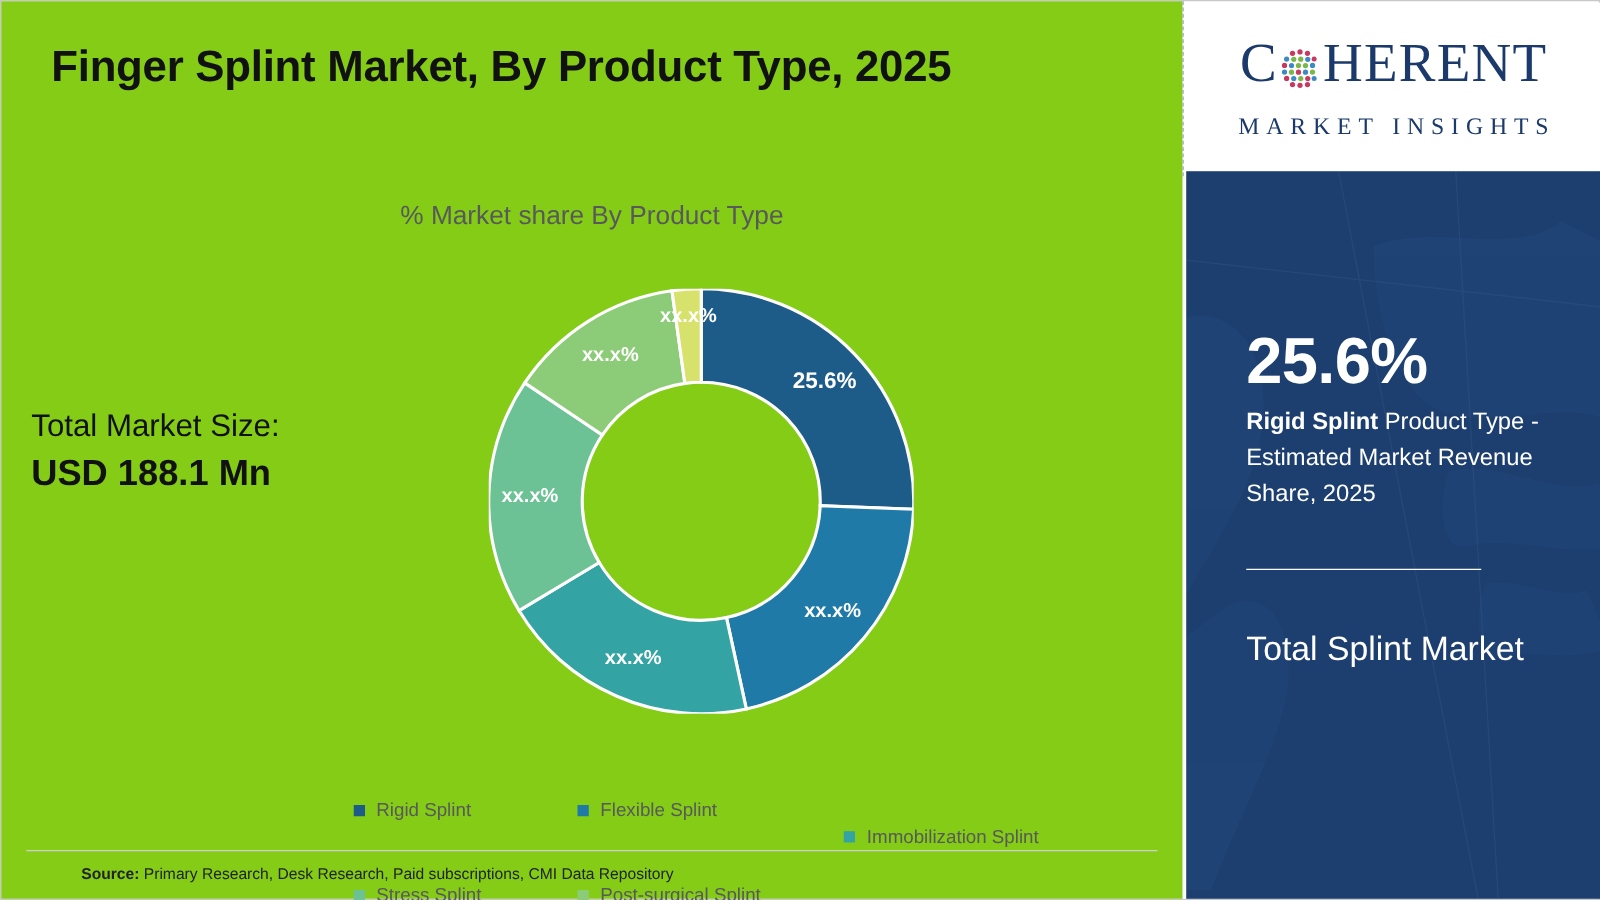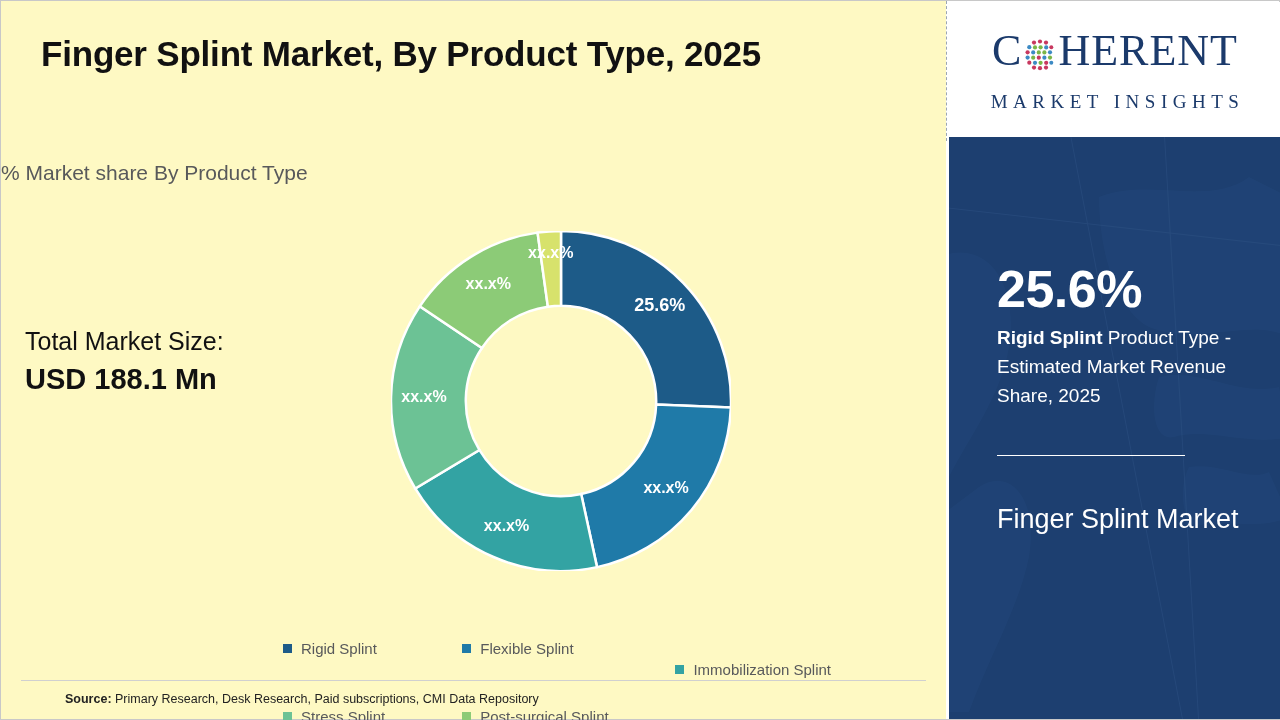--- a/index.html
+++ b/index.html
@@ -14,31 +14,31 @@
     position:absolute; left:0; top:0;
     width:1280px; height:720px;
     background:#ffffff;
     border:1px solid #c8c8c8;
   }
 
   
   #left-panel {
     position:absolute; left:0; top:0;
     width:945px; height:718px;
-    background:#fef9c3;
+    background:#84cc16;
   }
   #title {
     position:absolute; left:40px; top:33px;
     font-size:35px; font-weight:bold; color:#111;
     letter-spacing:-0.2px; white-space:nowrap;
     font-family:"Liberation Sans", sans-serif;
   }
   #chart-subtitle {
     position:absolute; left:0; top:160px; width:945px;
-    text-align:left; font-size:21px; color:#58595b;
+    text-align:center; font-size:21px; color:#58595b;
   }
 
   
   #total-market {
     position:absolute; left:24px; top:322px;
     color:#111;
   }
   #tm-label { font-size:25px; line-height:36px; }
   #tm-value { font-size:29px; font-weight:bold; line-height:40px; }
 
@@ -275,16 +275,16 @@
           <line x1="-10" y1="70" x2="345" y2="110"></line>
           <line x1="120" y1="-10" x2="235" y2="590"></line>
           <line x1="215" y1="-10" x2="250" y2="590"></line>
         </g>
       </svg>
       <div id="stat-pct">25.6%</div>
       <div id="stat-desc">
         <b>Rigid Splint</b><span> Product Type - Estimated Market Revenue Share, 2025</span>
       </div>
       <div id="rule"></div>
-      <div id="market-name">Finger Splint Market</div>
+      <div id="market-name">Total Splint Market</div>
     </div>
   </div>
 </div>
 
 </body></html>

